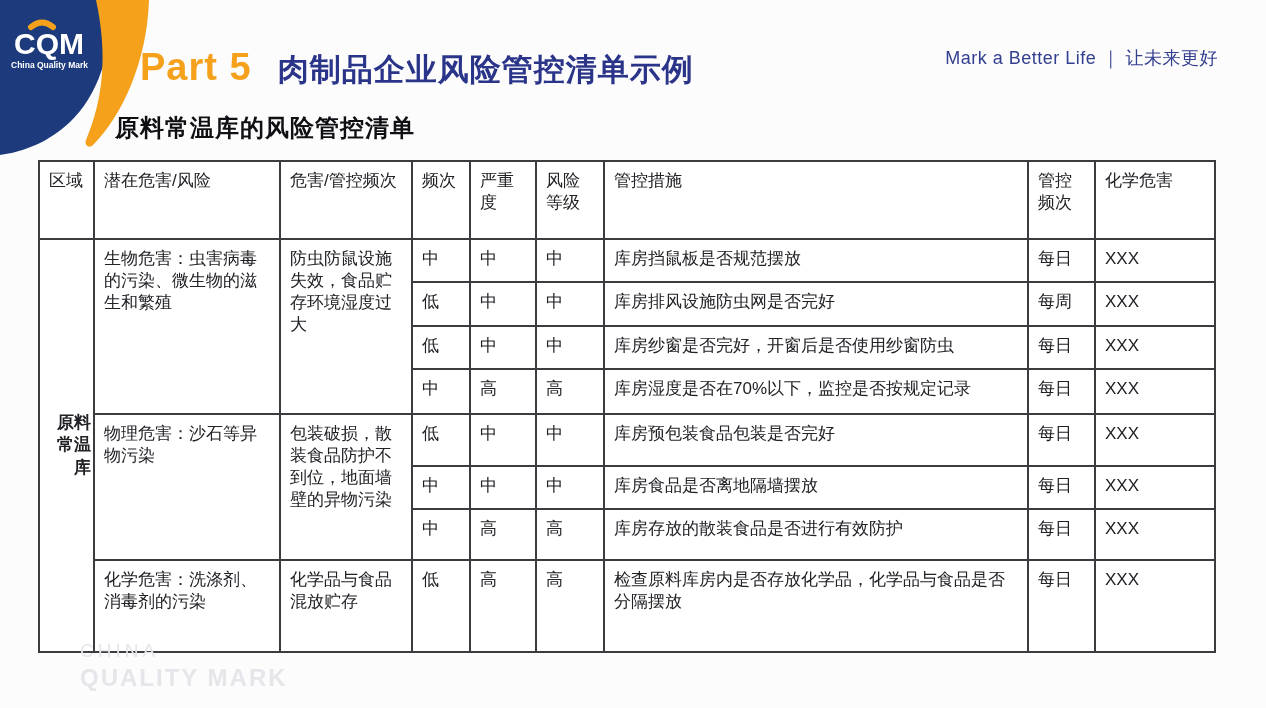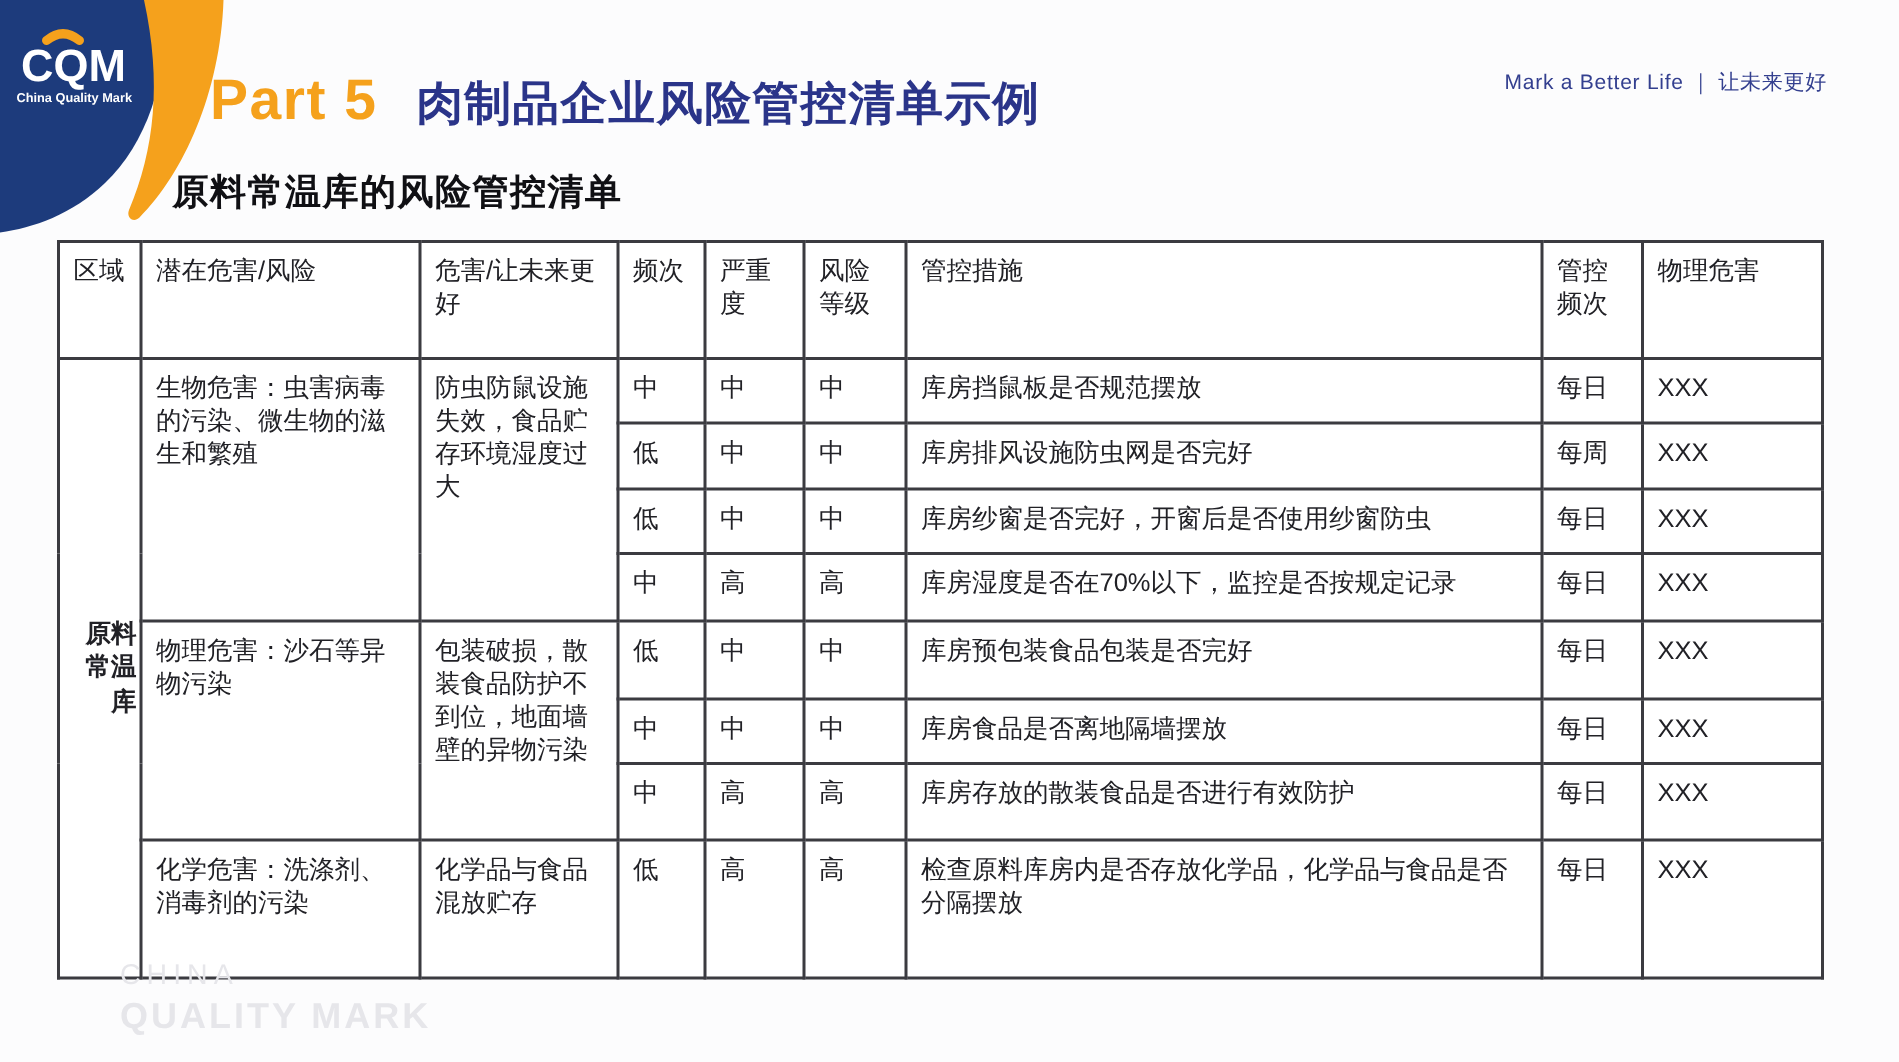--- a/index.html
+++ b/index.html
@@ -30,21 +30,21 @@
   .part-label{
     font-size:38px;font-weight:bold;color:var(--accent-orange);
     letter-spacing:1px;
   }
   .page-title{
     font-size:31px;font-weight:bold;color:var(--title-navy);
     letter-spacing:1px;
   }
   .tagline{
     position:absolute;top:46px;right:48px;
-    font-size:14px;color:var(--tagline-navy);letter-spacing:0.5px;
+    font-size:18px;color:var(--tagline-navy);letter-spacing:0.5px;
   }
   .subtitle{
     position:absolute;top:112px;left:115px;
     font-size:24px;font-weight:bold;color:#101014;
     font-family:"Liberation Serif", serif;
     letter-spacing:1px;
   }
   
   .risk-table{
     position:absolute;top:160px;left:38px;
@@ -118,27 +118,27 @@
       <col class="col-sev">
       <col class="col-level">
     <col class="col-measure">
       <col class="col-cfreq">
       <col class="col-owner">
   </colgroup>
   <thead>
     <tr>
       <th>区域</th>
       <th>潜在危害/风险</th>
-      <th>危害/让未来更好</th>
+      <th>危害/管控频次</th>
       <th>频次</th>
       <th>严重度</th>
       <th>风险等级</th>
       <th>管控措施</th>
       <th>管控频次</th>
-      <th>物理危害</th>
+      <th>化学危害</th>
     </tr>
   </thead>
   <tbody>
 
     <tr>
       <td class="area-cell" rowspan="8">原料
 常温
 库</td>
       <td rowspan="4">生物危害：虫害病毒的污染、微生物的滋生和繁殖</td>
       <td rowspan="4">防虫防鼠设施失效，食品贮存环境湿度过大</td>

